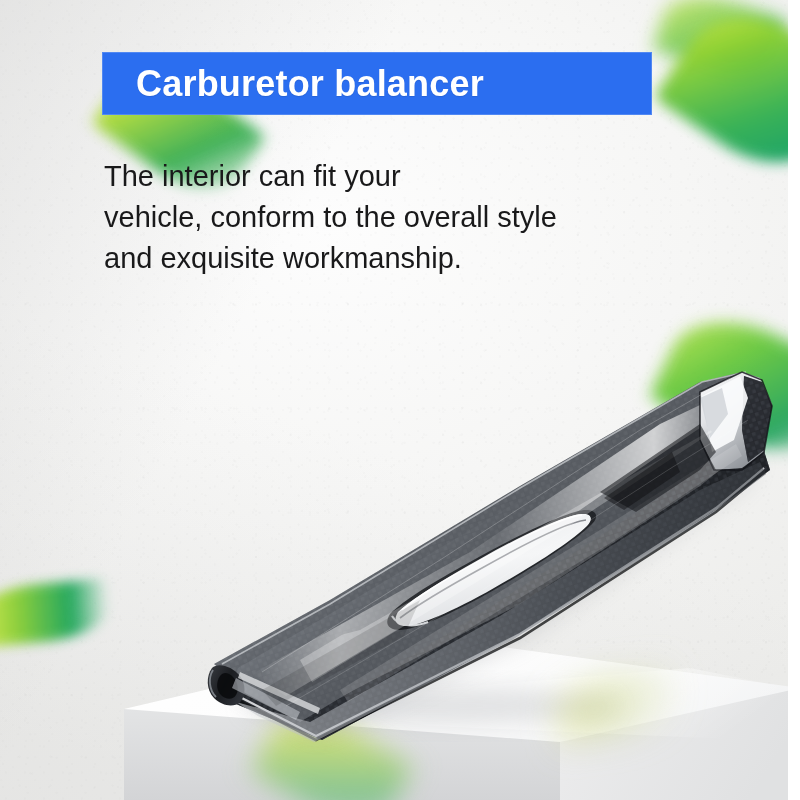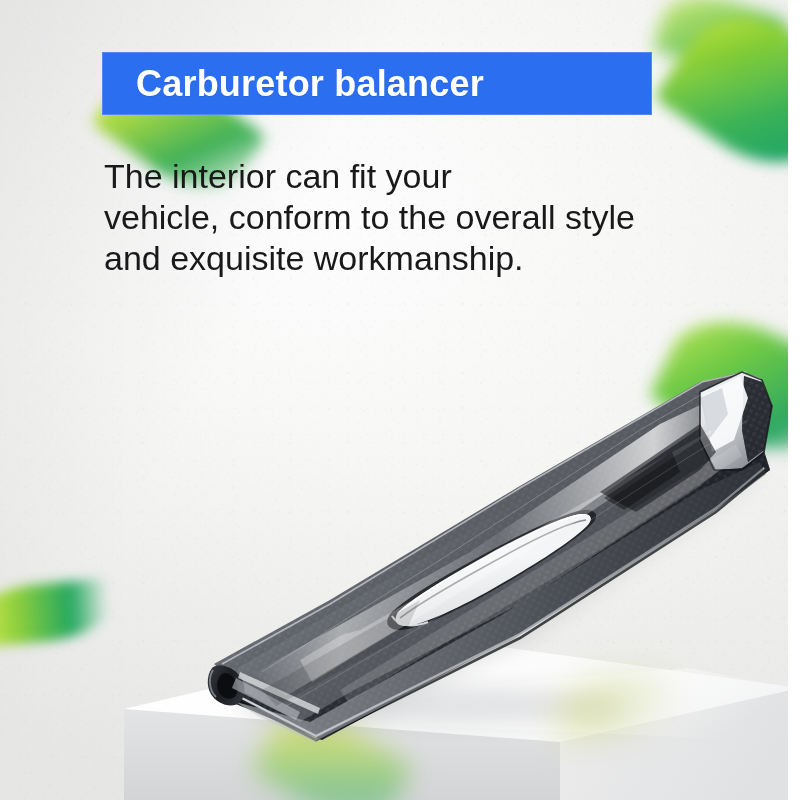--- a/index.html
+++ b/index.html
@@ -137,21 +137,21 @@
     white-space: nowrap;
     text-shadow: 0 1px 1px rgba(0,0,0,.10);
   }
 
   
   .description {
     position: absolute;
     left: 104px; top: 156px;
     width: 560px;
     color: #19191a;
-    font-size: 34px;
+    font-size: 29px;
     line-height: 41px;
     white-space: pre-line;
   }
 
   
   .pedestal { position: absolute; inset: 0; pointer-events: none; }
 
   
   .product { position: absolute; inset: 0; pointer-events: none; }
 </style>

